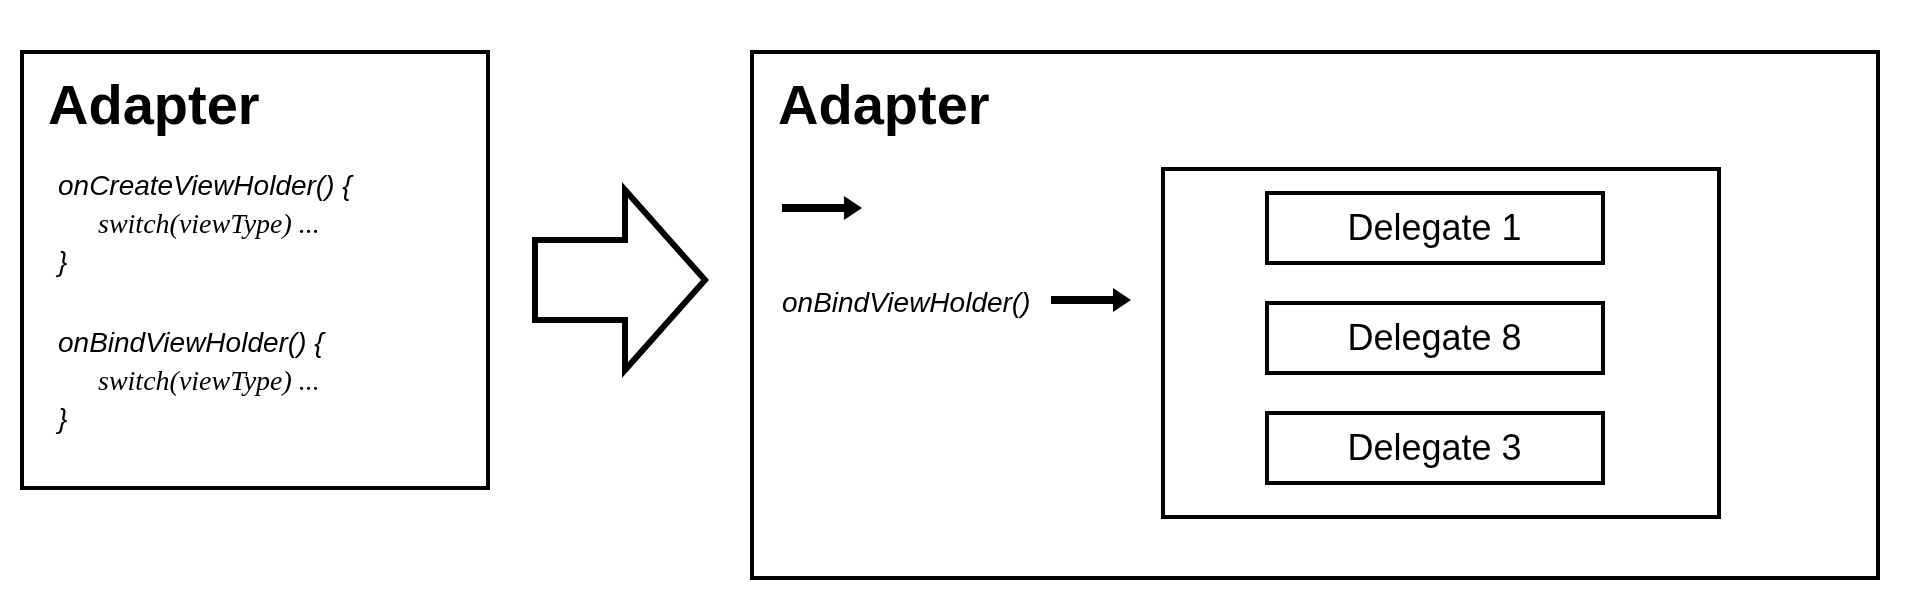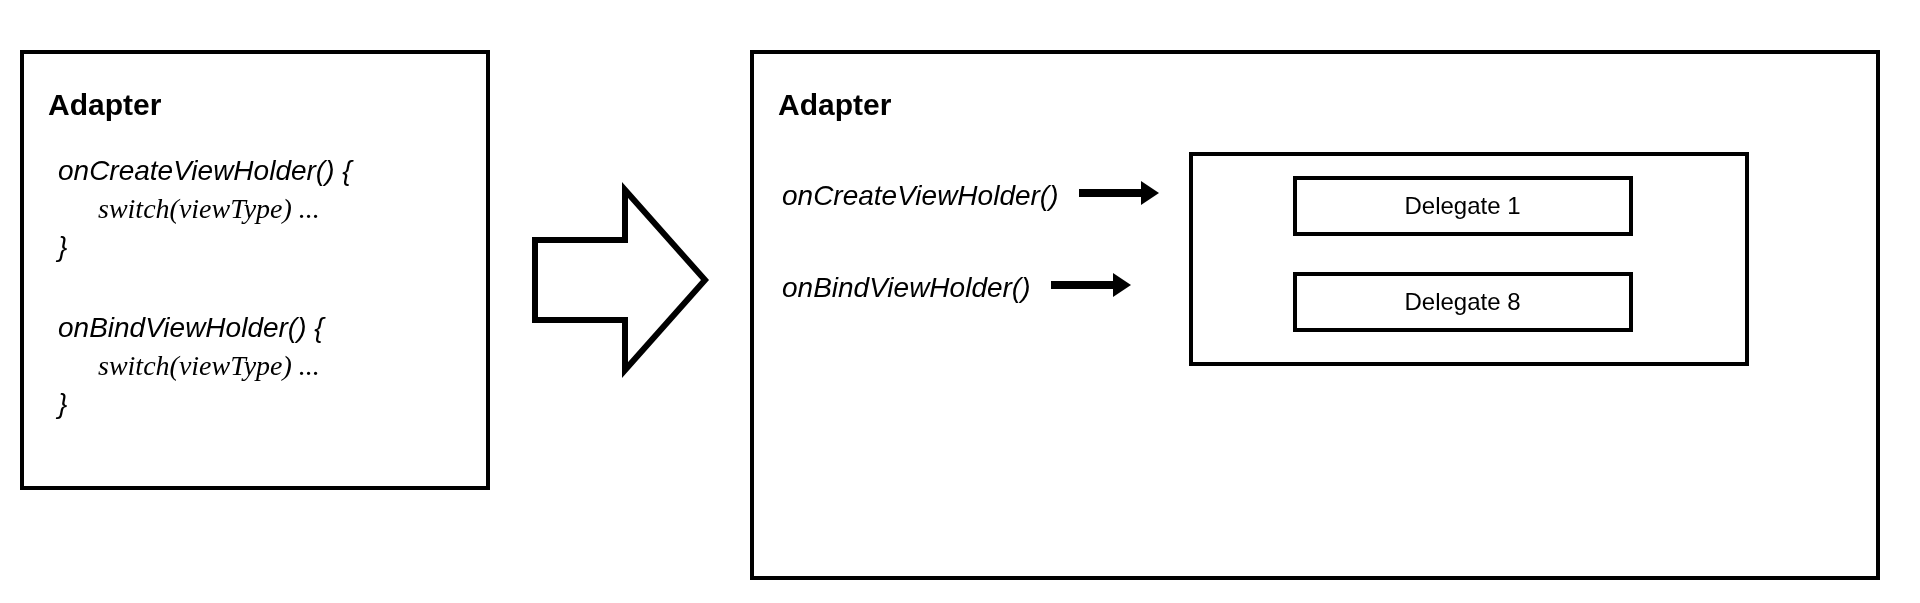--- a/index.html
+++ b/index.html
@@ -23,23 +23,23 @@
     height: 440px;
     margin-top: 30px;
   }
   .panel-right {
     width: 1130px;
     height: 530px;
     margin-top: 30px;
     position: relative;
   }
   .title {
-    font-size: 30px;
+    font-size: 56px;
     font-weight: 700;
-    margin: 16px 0 30px 0;
+    margin: 0 0 30px 0;
   }
   .code-block {
     font-style: italic;
     font-size: 28px;
     line-height: 1.35;
     margin-left: 10px;
   }
   .indent { padding-left: 40px; font-family: Liberation Serif, serif; }
   .code-block + .code-block { margin-top: 44px; }
   .transform-arrow {
@@ -82,21 +82,21 @@
     display: flex;
     flex-direction: column;
     gap: 36px;
     margin-left: 60px;
   }
   .delegate-item {
     border: 4px solid #000;
     padding: 12px 0;
     width: 340px;
     text-align: center;
-    font-size: 24px;
+    font-size: 36px;
   }
   .small-arrow { flex: 0 0 auto; }
 </style>
 </head>
 <body>
 
 <div class="panel panel-left">
   <div class="title">Adapter</div>
 
   <div class="code-block">
@@ -117,21 +117,20 @@
     <path d="M5 60 L95 60 L95 10 L175 100 L95 190 L95 140 L5 140 Z" fill="#ffffff" stroke="#000000" stroke-width="6" stroke-linejoin="miter"></path>
   </svg>
 </div>
 
 <div class="panel panel-right">
   <div class="title">Adapter</div>
 
   <div class="right-inner">
     <div class="methods-col">
       <div class="method-row">
-        <span>onCreateViewHolder()</span>
         <span class="small-arrow">
           <svg width="80" height="24" viewBox="0 0 80 24">
             <line x1="0" y1="12" x2="62" y2="12" stroke="#000" stroke-width="8"></line>
             <polygon points="62,0 80,12 62,24" fill="#000"></polygon>
           </svg>
         </span>
       </div>
       <div class="method-row">
         <span>onBindViewHolder()</span>
         <span class="small-arrow">
@@ -140,16 +139,17 @@
             <polygon points="62,0 80,12 62,24" fill="#000"></polygon>
           </svg>
         </span>
       </div>
     </div>
 
     <div class="delegate-manager">
       <div class="delegate-list">
         <div class="delegate-item">Delegate 1</div>
         <div class="delegate-item">Delegate 8</div>
+        <div class="delegate-item">Delegate 3</div>
       </div>
     </div>
   </div>
 </div>
 
 </body></html>

